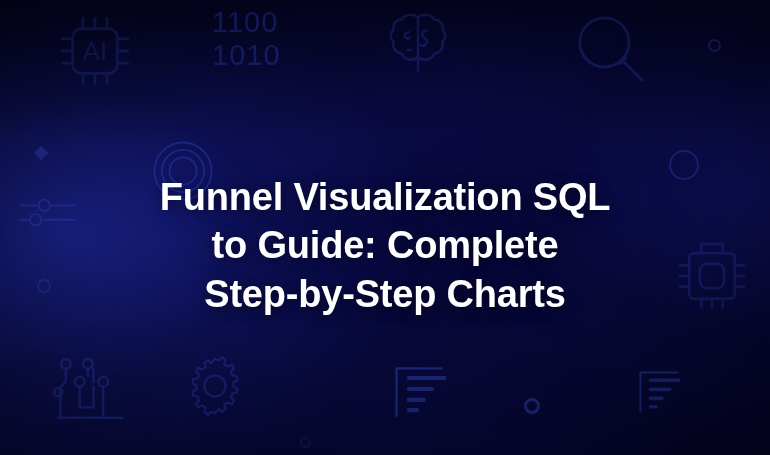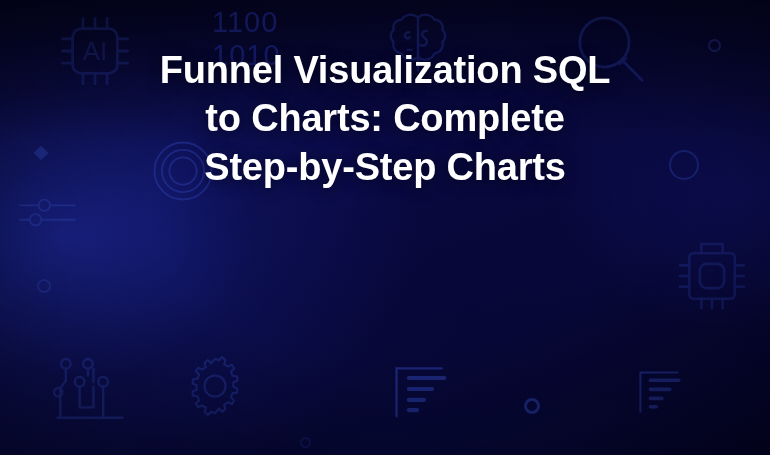--- a/index.html
+++ b/index.html
@@ -46,21 +46,21 @@
     line-height:1.15;
     white-space:pre;
   }
 
   .ring{ position:absolute; border-style:solid; border-radius:50%; }
 
   
   .title-wrap{
     position:absolute; left:0; right:0; top:0; bottom:0;
     display:flex; flex-direction:column;
-    align-items:center; justify-content:flex-start;
+    align-items:center; justify-content:center;
     padding:10px 52px;
     z-index:5;
     margin-top:36px;
   }
   .title{
     color:#ffffff;
     font-size:38px;
     font-weight:bold;
     line-height:1.27;
     text-align:center;
@@ -196,18 +196,18 @@
 
     <div class="ring" style="left:300px; top:437px; width:11px; height:11px; border-width:2.4px; border-color:#2f45b8; opacity:.22;"></div>
 
   </div>
 
   <div class="bg-vignette"></div>
 
   <div class="title-wrap">
     <h1 class="title">
       <span>Funnel Visualization SQL</span><br>
-      <span>to Charts: Complete</span><br>
+      <span>to Guide: Complete</span><br>
       <span>Step-by-Step Charts</span>
     </h1>
   </div>
 
 </div>
 
 </body></html>

